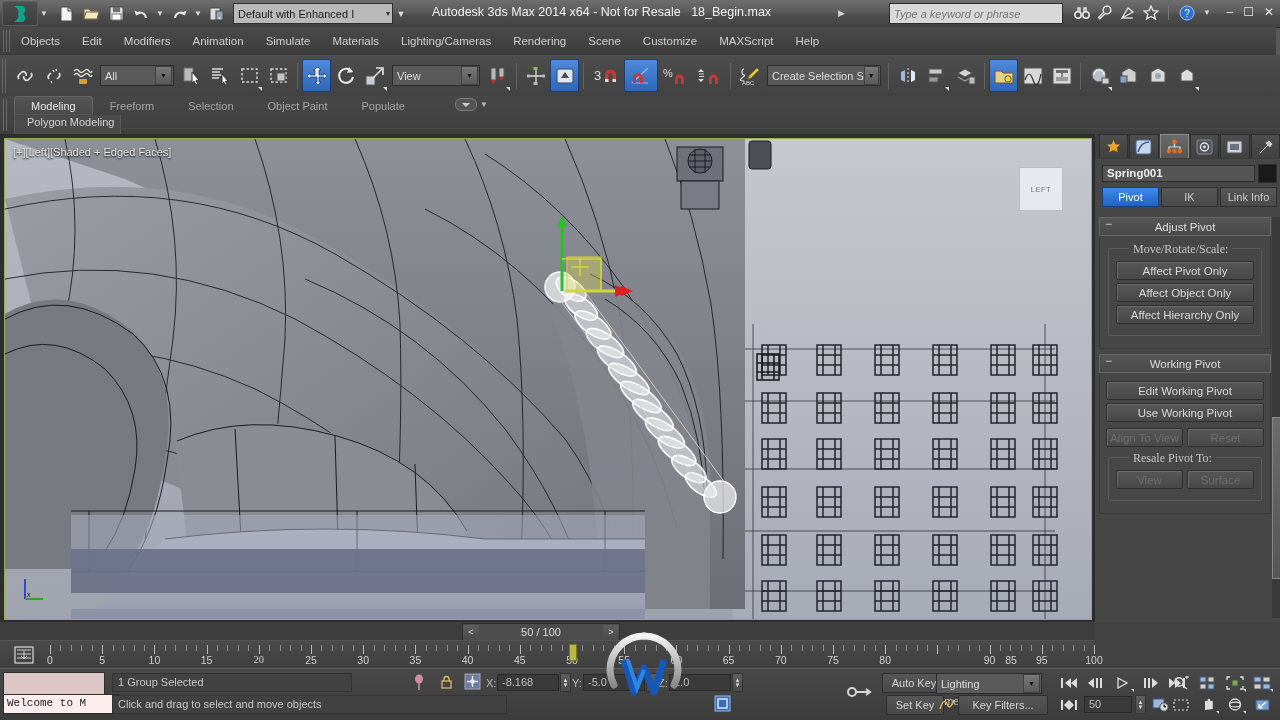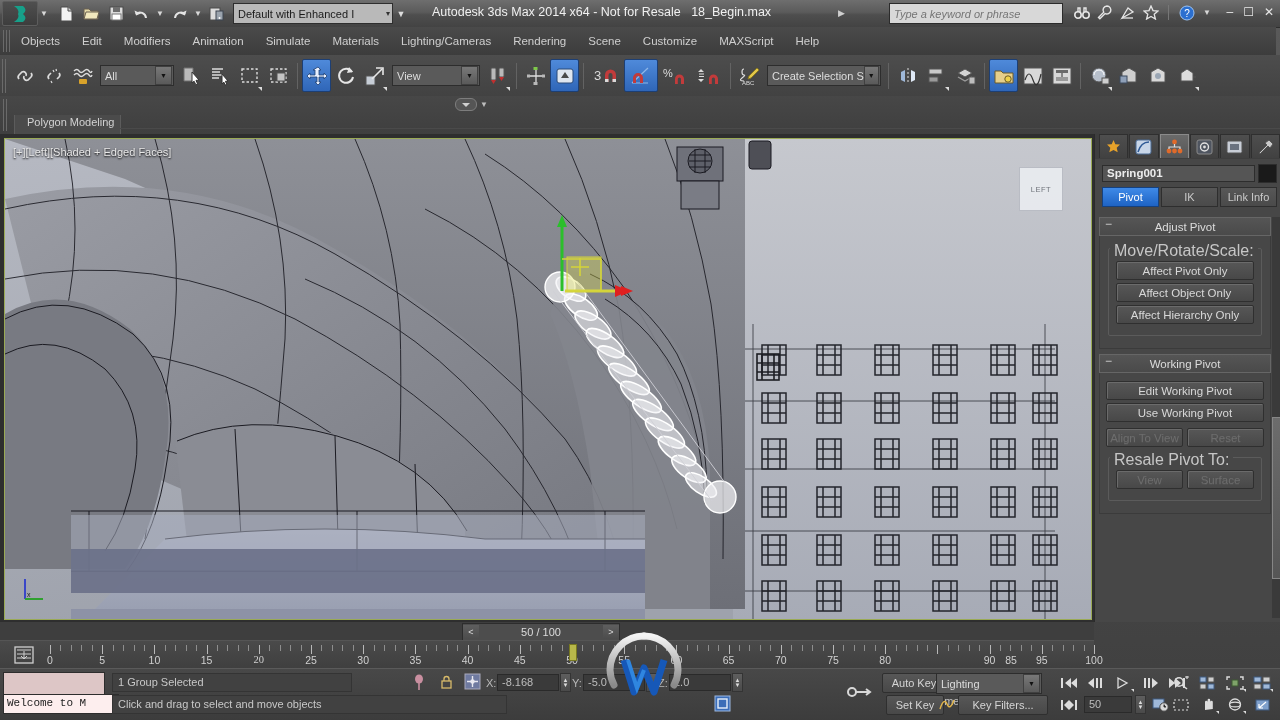--- a/index.html
+++ b/index.html
@@ -110,22 +110,22 @@
     background:linear-gradient(#575757,#4a4a4a);border:1px solid #2e2e2e;
     color:#c9c9c9;font-size:11px;}
   .subtab.sel{background:linear-gradient(#3f8ae8,#1e63c4);color:#fff;border-color:#15417f;}
   .rollwrap{position:absolute;left:4px;right:10px;top:83px;bottom:4px;overflow:hidden;}
   .roll{margin-bottom:5px;}
   .rollhdr{height:17px;display:flex;align-items:center;justify-content:center;position:relative;
     background:linear-gradient(#555,#4a4a4a);border:1px solid #666;color:#dcdcdc;font-size:11.5px;}
   .rollhdr .pm{position:absolute;left:5px;top:-1px;font-size:12px;color:#ccc;}
   .rollbody{border:1px solid #3b3b3b;border-top:0;background:#474747;padding:5px 6px 7px 6px;}
   .grp{border:1px solid #5b5b5b;border-radius:2px;margin:7px 2px 5px 2px;padding:9px 7px 8px 7px;position:relative;}
-  .grp>.cap{position:absolute;left:1px;top:-7px;background:#474747;padding:0 4px;
-    color:#c6c6c6;font-size:16px;}
+  .grp>.cap{position:absolute;left:20px;top:-7px;background:#474747;padding:0 4px;
+    color:#c6c6c6;font-size:12px;font-family:Liberation Serif, serif;}
   .pbtn{width:100%;height:19px;margin:3px 0;background:linear-gradient(#575757,#484848);
     border:1px solid #2f2f2f;border-radius:2px;color:#d8d8d8;font-size:11.5px;
     display:flex;align-items:center;justify-content:center;box-sizing:border-box;
     box-shadow:inset 1px 1px 0 #6b6b6b;}
   .pbtn.dis{color:#6d6d6d;text-shadow:0 1px 0 #545454;}
   .prow{display:flex;gap:4px;}
   .prow .pbtn{flex:1;}
   .cpscroll{position:absolute;right:1px;top:83px;bottom:4px;width:8px;background:#3a3a3a;}
   .cpthumb{position:absolute;left:0;top:200px;width:8px;height:160px;
     background:linear-gradient(#6c6c6c,#565656);border:1px solid #868686;}
@@ -535,20 +535,27 @@
       <svg width="22" height="20" viewBox="0 0 22 20">
           <path d="M5 15V7l6-4 6 4v8z" fill="#dcdcdc" stroke="#555"></path>
           <path d="M17 11h3" stroke="#555"></path>
         </svg>
       <div class="fly"></div>
     </div>
   </div>
 
   <div class="ribbon">
     <div class="rgrip"></div>
+    <div class="rtabs">
+      <div class="rtab sel">Modeling</div>
+      <div class="rtab">Freeform</div>
+      <div class="rtab">Selection</div>
+      <div class="rtab">Object Paint</div>
+      <div class="rtab">Populate</div>
+    </div>
     <div class="rmin">
       <div class="rpill">
         <svg width="10" height="6" viewBox="0 0 10 6">
             <path d="M1 1l4 4 4-4z" fill="#d0d0d0"></path>
           </svg>
       </div>
       <span style="color:#bdbdbd;font-size:8px">▼</span>
     </div>
     <div class="rpanel">Polygon Modeling</div>
     <div class="rrule"></div>

